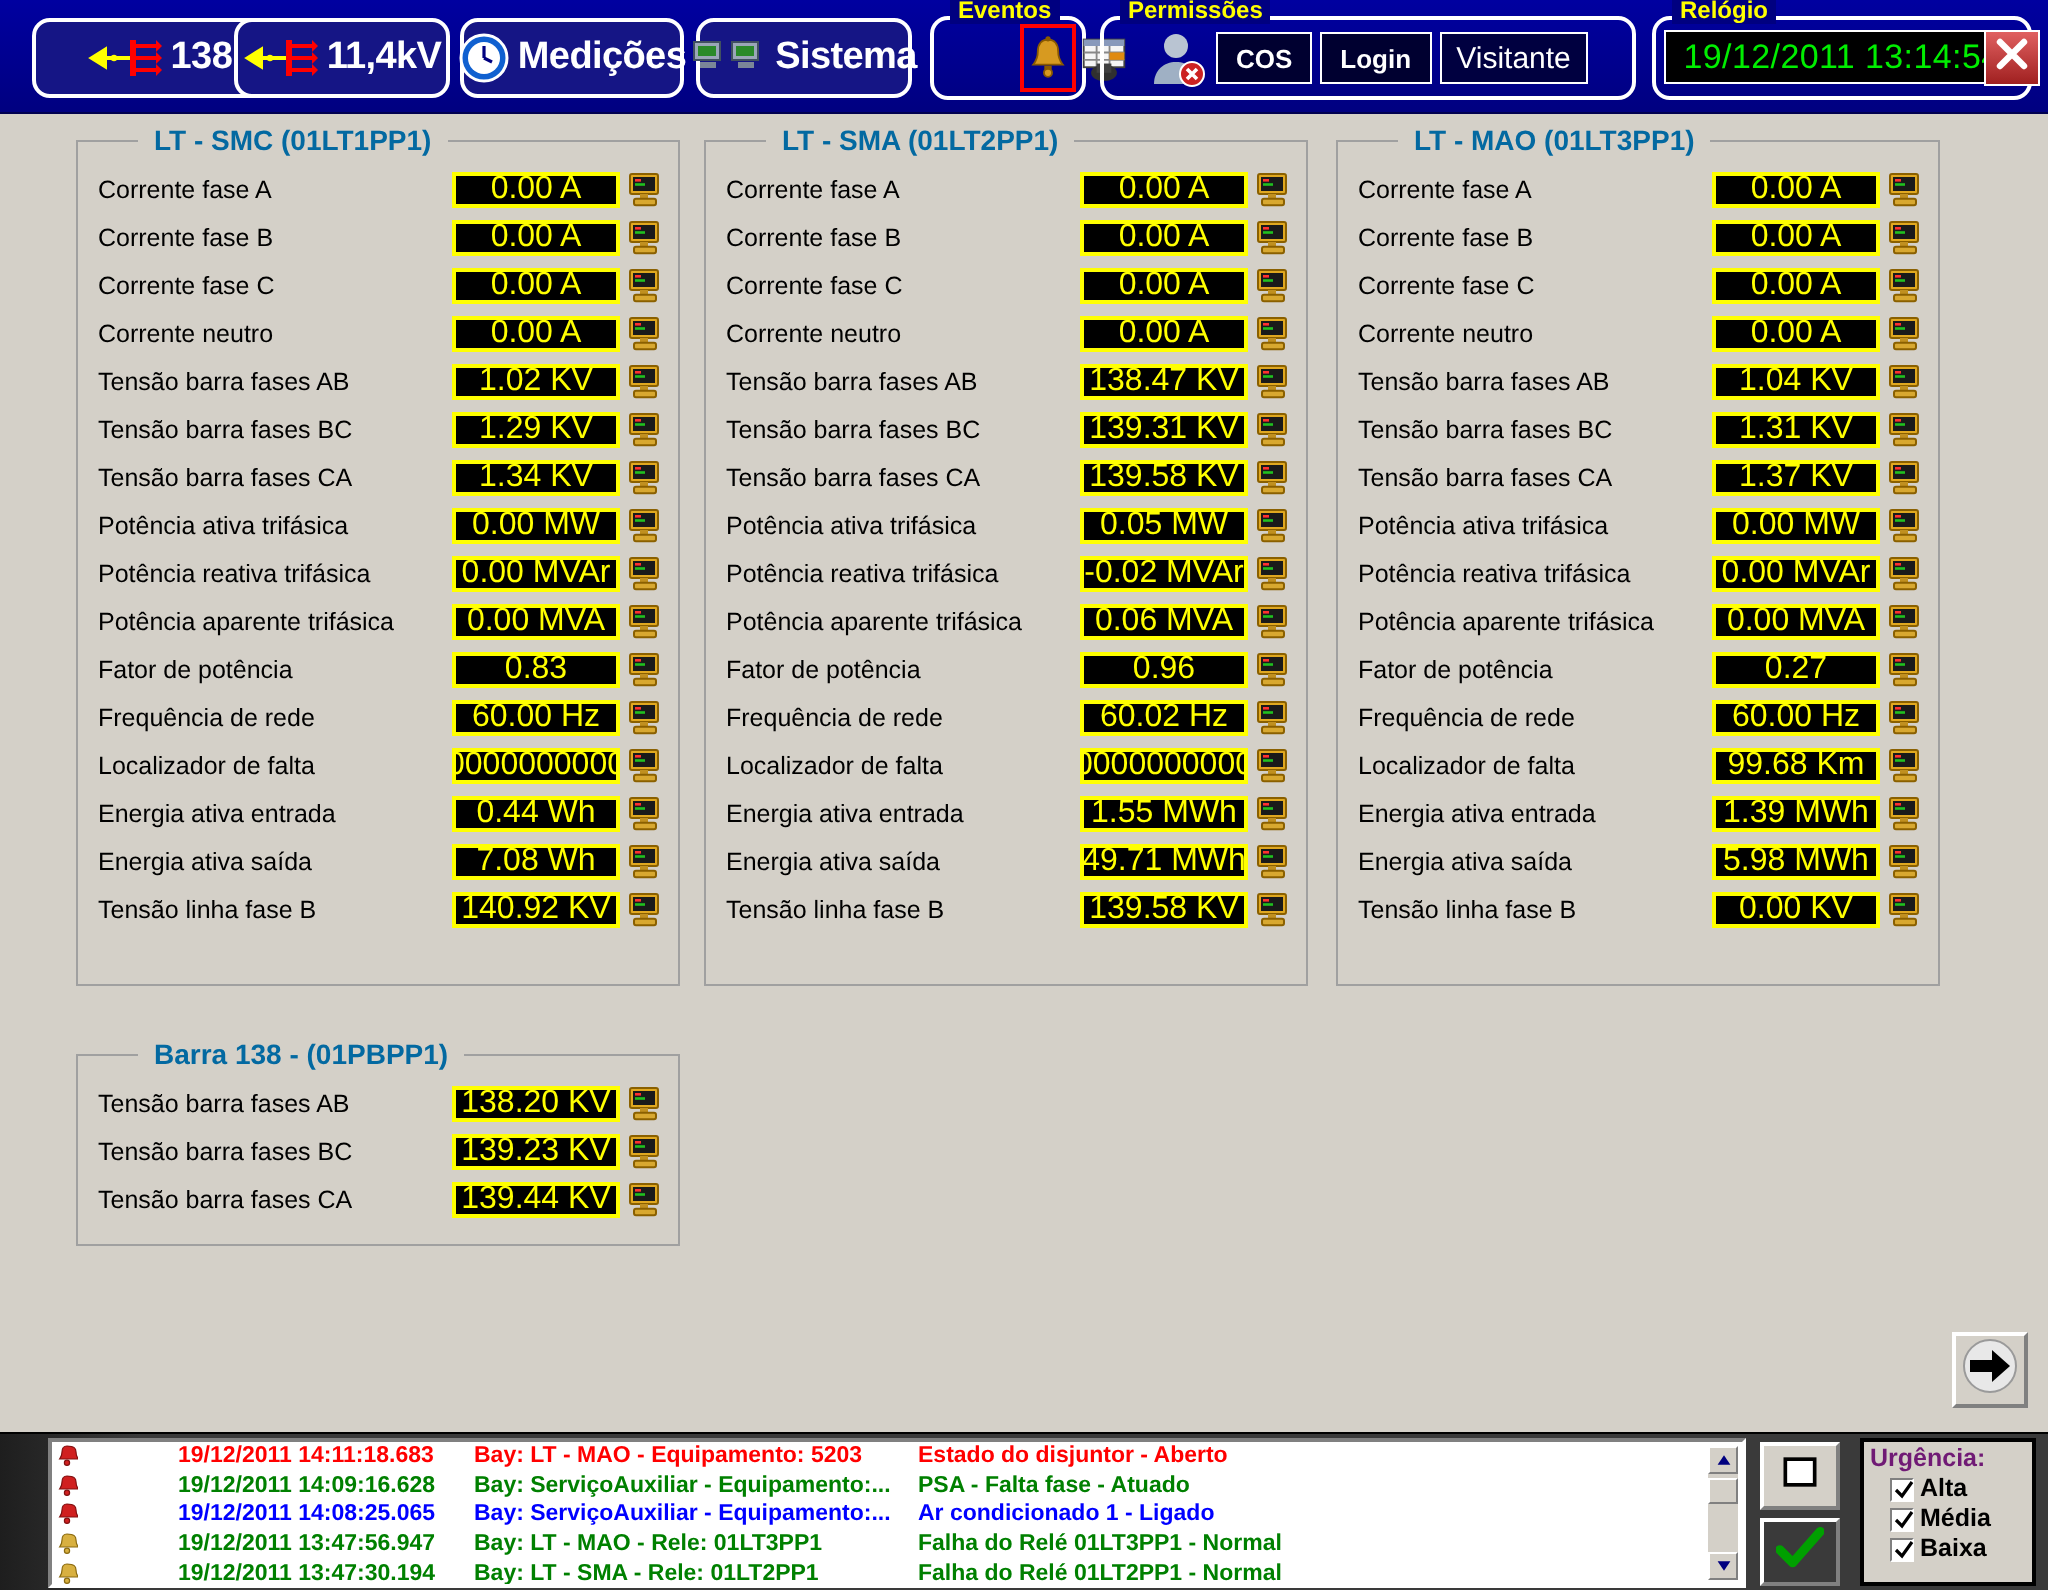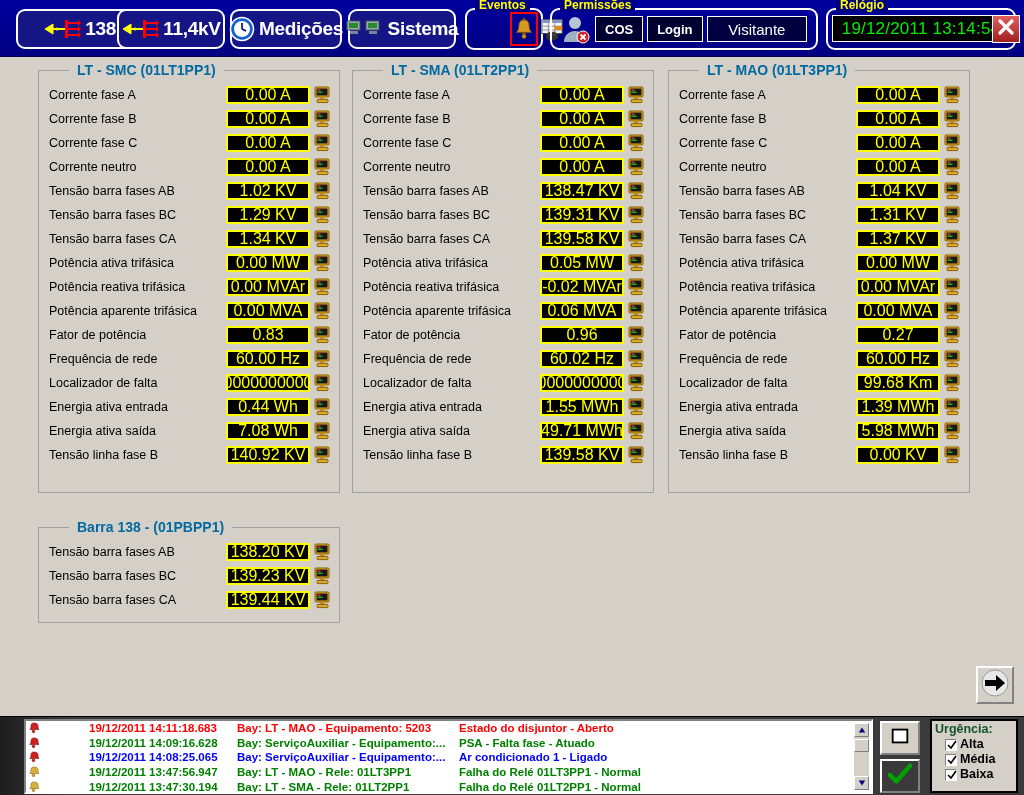--- a/index.html
+++ b/index.html
@@ -202,21 +202,21 @@
   }
   .ctrl-btn.dark { background: #3a3a3a; margin-top: 4px; }
 
   .urg-box {
     position: absolute; left: 930px; top: 2px;
     width: 88px; height: 74px;
     background: #d4d0c8;
     border: 2px solid #000000;
     padding: 1px 0 0 3px;
   }
-  .urg-title { font-size: 12.5px; font-weight: bold; color:#14532d; line-height:15px; }
+  .urg-title { font-size: 12.5px; font-weight: bold; color:#701a75; line-height:15px; }
   .urg-item { display:flex; align-items:center; gap:3px; line-height:15px; padding-left: 10px; }
   .cbx {
     width: 12px; height: 12px; background:#fff;
     border: 1px solid; border-color:#808080 #ffffff #ffffff #808080;
     position: relative; flex: 0 0 12px; cursor: pointer;
   }
   .cbx svg { position:absolute; left:1px; top:0px; width:10px; height:10px; }
   .urg-lbl { font-size: 12.5px; font-weight: bold; color:#000; }
 </style>
 </head>
@@ -310,21 +310,21 @@
             <rect x="16" y="10" width="8" height="4" fill="#e08a10"></rect>
             <ellipse cx="13" cy="21" rx="7" ry="4.5" fill="#303030"></ellipse>
             <rect x="9" y="16" width="8" height="5" fill="#404040"></rect>
           </svg>
       </div>
     </div>
   </div>
 
   <div class="tb-group" style="left:550px;top:8px;width:268px;height:42px;">
     <span class="cap">Permissões</span>
-    <div style="display:flex;align-items:center;gap:4px;padding:4px 9px;text-align:right;">
+    <div style="display:flex;align-items:center;gap:4px;padding:4px 22px;text-align:right;">
       <span style="width:30px;height:30px;flex:0 0 30px;">
         <svg viewBox="0 0 30 30">
             <circle cx="14" cy="9" r="6" fill="#b9c4d2"></circle>
             <path d="M3 28c0-7 5-11 11-11s11 4 11 11z" fill="#9fb0c4"></path>
             <circle cx="22" cy="23" r="6" fill="#cc2222" stroke="#ffffff"></circle>
             <path d="M19.5 20.5l5 5M24.5 20.5l-5 5" stroke="#ffffff" stroke-width="1.8"></path>
           </svg>
       </span>
       <div class="perm-btn">COS</div>
       <div class="perm-btn">Login</div>

